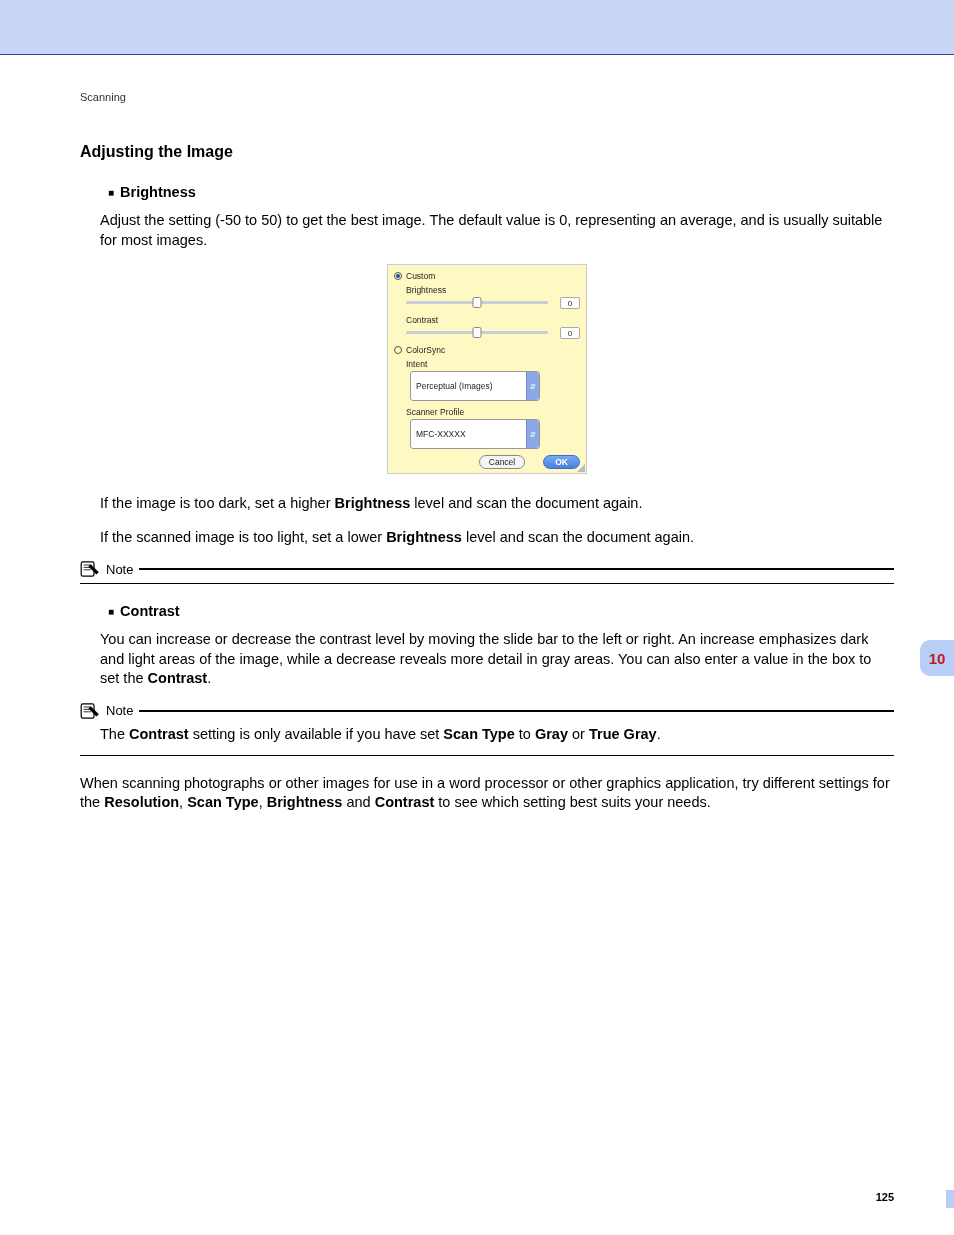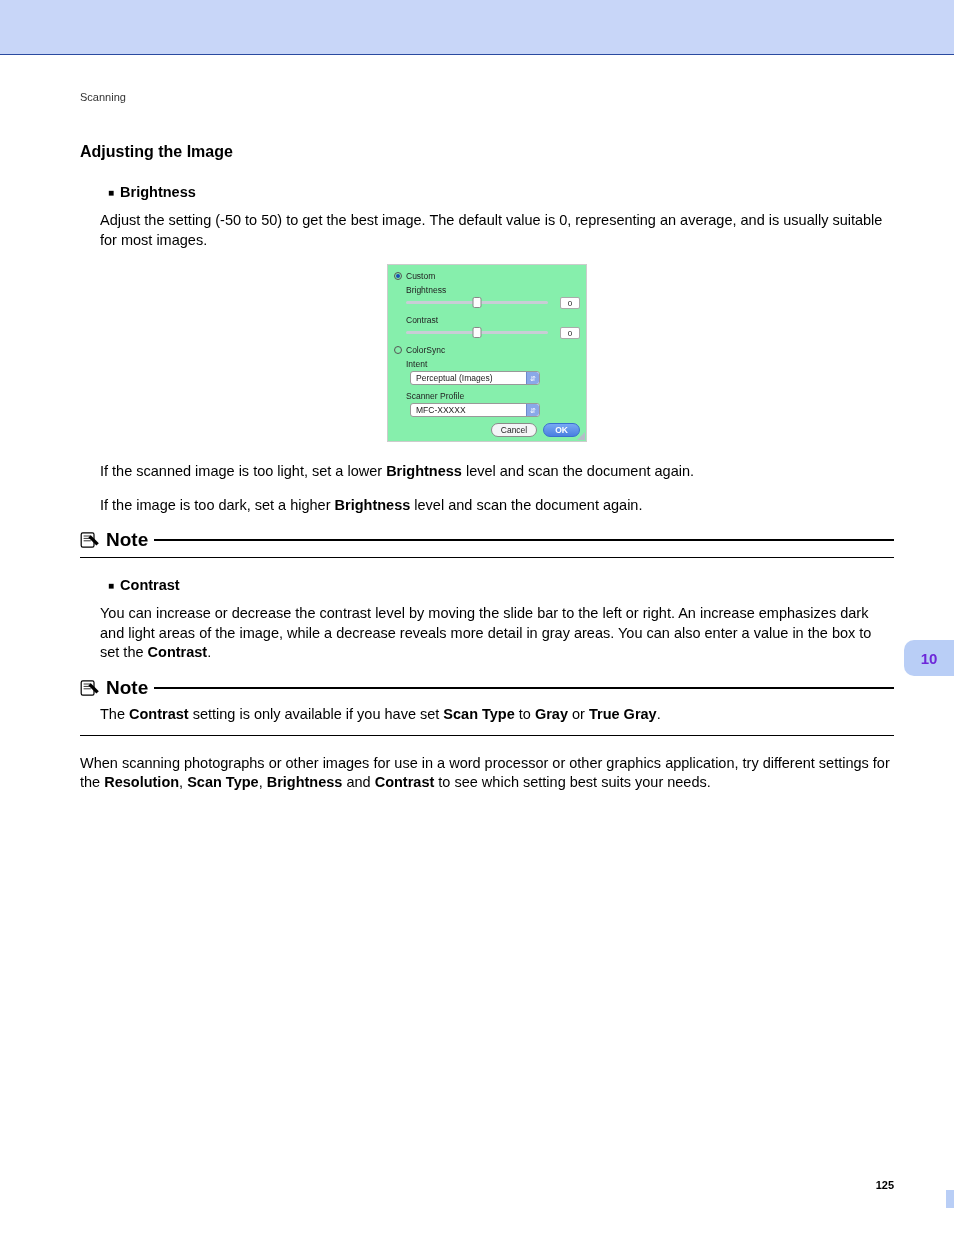--- a/index.html
+++ b/index.html
@@ -9,46 +9,46 @@
   .top-right-label { text-align: left; font-size: 11px; color: #333; margin-bottom: 40px; margin-top: 6px; }
   h1 { font-size: 16px; font-weight: bold; margin-bottom: 22px; }
   .bullet-heading { margin-left: 28px; margin-bottom: 10px; }
   .bullet-heading .sq { font-size: 10px; margin-right: 6px; vertical-align: 1px; }
   .bullet-heading b { font-size: 14.5px; }
   .body-text { margin-left: 20px; font-size: 14.5px; line-height: 1.35; margin-bottom: 14px; }
   .no-indent { margin-left: 0; }
   .note-block { margin-bottom: 8px; }
   .note-head { display: flex; align-items: center; margin-bottom: 6px; margin-left: 0; }
   .note-icon { width: 20px; height: 16px; margin-right: 6px; }
-  .note-title { font-size: 19px; font-weight: bold; margin-right: 6px; }
+  .note-title { font-size: 13px; font-weight: normal; margin-right: 6px; }
   .note-rule { flex: 1; border-top: 2px solid #000; }
   .note-body { font-size: 14.5px; margin-left: 20px; line-height: 1.35; padding-bottom: 6px; }
   .note-bottom-rule { border-top: 1px solid #000; margin-bottom: 18px; margin-top:4px; }
 
   
   .dialog-wrap { display:flex; justify-content:center; margin-bottom:20px; }
-  .dialog { width: 200px; background:#86efac; border:1px solid #ccc; padding:6px 6px 4px 6px; font-size:8.5px; color:#222; position:relative; }
+  .dialog { width: 200px; background:#fef9c3; border:1px solid #ccc; padding:6px 6px 4px 6px; font-size:8.5px; color:#222; position:relative; }
   .dialog .row { display:flex; align-items:center; margin-bottom:4px; }
   .radio { width:8px; height:8px; border:1px solid #555; border-radius:50%; margin-right:4px; display:inline-flex; align-items:center; justify-content:center; flex:none; }
   .radio.selected::after { content:""; width:4px; height:4px; border-radius:50%; background:#1a4db3; }
   .slabel { margin-left:12px; margin-bottom:2px; }
   .slider-row { display:flex; align-items:center; margin-left:12px; margin-bottom:6px; }
   .slider { position:relative; height:10px; flex:1; margin-right:12px; }
   .slider-track { position:absolute; top:3px; left:0; right:0; height:3px; background:#c8cdd5; border-radius:2px; }
   .slider-thumb { position:absolute; top:-1px; left:50%; transform:translateX(-50%); width:9px; height:11px; background:#fdfdfd; border:1px solid #888; border-radius:2px; }
   .valbox { width:20px; height:12px; background:#fff; border:1px solid #aaa; border-radius:2px; display:flex; align-items:center; justify-content:center; font-size:8px; flex:none; }
-  .dropdown { margin-left:16px; height:14px; width:130px; background:#fff; border:1px solid #999; border-radius:3px; display:flex; align-items:center; padding:0 0 0 5px; position:relative; margin-bottom:6px; }
+  .dropdown { margin-left:16px; height:30px; width:130px; background:#fff; border:1px solid #999; border-radius:3px; display:flex; align-items:center; padding:0 0 0 5px; position:relative; margin-bottom:6px; }
   .dropdown .dd-arrow { position:absolute; right:0; top:0; bottom:0; width:13px; background:#8aa8e8; border-left:1px solid #6a8acc; border-top-right-radius:3px; border-bottom-right-radius:3px; display:flex; align-items:center; justify-content:center; color:#fff; font-size:7px; line-height:1; }
-  .btnrow { display:flex; justify-content:flex-end; gap:6px; margin-top:2px; }
+  .btnrow { display:flex; justify-content:flex-end; gap:18px; margin-top:2px; }
   .btn { height:14px; border-radius:8px; font-size:8.5px; display:flex; align-items:center; justify-content:center; padding:0 9px; border:1px solid #8a8a8a; background:#f4f5f7; }
   .btn.primary { background:linear-gradient(#78a9f3,#4a80e0); border-color:#3a6fd0; color:#fff; font-weight:bold; padding:4px 11px; }
   .corner { position:absolute; right:1px; bottom:1px; width:0; height:0; border-left:8px solid transparent; border-bottom:8px solid #b5bcc8; }
 
-  .side-tab { position:absolute; right:0; top:640px; width:50px; height:36px; background:#b9cef6; border-top-left-radius:10px; border-bottom-left-radius:10px; display:flex; align-items:center; justify-content:center; font-size:15px; font-weight:bold; color:#6d28d9; }
-  .page-num { position:absolute; bottom:44px; right:60px; font-size:11px; font-weight:bold;margin-top:16px; }
+  .side-tab { position:absolute; right:0; top:640px; width:34px; height:36px; background:#b9cef6; border-top-left-radius:10px; border-bottom-left-radius:10px; display:flex; align-items:center; justify-content:center; font-size:15px; font-weight:bold; color:#b91c1c; }
+  .page-num { position:absolute; bottom:32px; right:60px; font-size:11px; font-weight:bold;margin-top:16px; }
   .page-num-marker { position:absolute; bottom:27px; right:0; width:8px; height:18px; background:#b9cef6; }
 </style>
 </head>
 <body>
 
 <div class="header-band"></div>
 
 <div class="page">
 
   <div class="top-right-label">Scanning</div>
@@ -98,24 +98,24 @@
       </div>
       <div class="btnrow">
         <div class="btn">Cancel</div>
         <div class="btn primary">OK</div>
       </div>
       <div class="corner"></div>
     </div>
   </div>
 
   <div class="body-text">
-    <span>If the scanned image is too light, set a lower </span><b>Brightness</b><span> level and scan the document again.</span>
+    <span>If the image is too dark, set a higher </span><b>Brightness</b><span> level and scan the document again.</span>
   </div>
   <div class="body-text">
-    <span>If the image is too dark, set a higher </span><b>Brightness</b><span> level and scan the document again.</span>
+    <span>If the scanned image is too light, set a lower </span><b>Brightness</b><span> level and scan the document again.</span>
   </div>
 
   <div class="note-block">
     <div class="note-head">
       <svg class="note-icon" viewBox="0 0 24 20">
         <rect x="1" y="1" width="16" height="18" rx="2" fill="none" stroke="#000" stroke-width="1.5"></rect>
         <line x1="4" y1="5" x2="13" y2="5" stroke="#000" stroke-width="1"></line>
         <line x1="4" y1="8" x2="13" y2="8" stroke="#000" stroke-width="1"></line>
         <line x1="4" y1="11" x2="13" y2="11" stroke="#000" stroke-width="1"></line>
         <path d="M13 4 L23 14 L20 17 L10 7 Z" fill="#000"></path>

